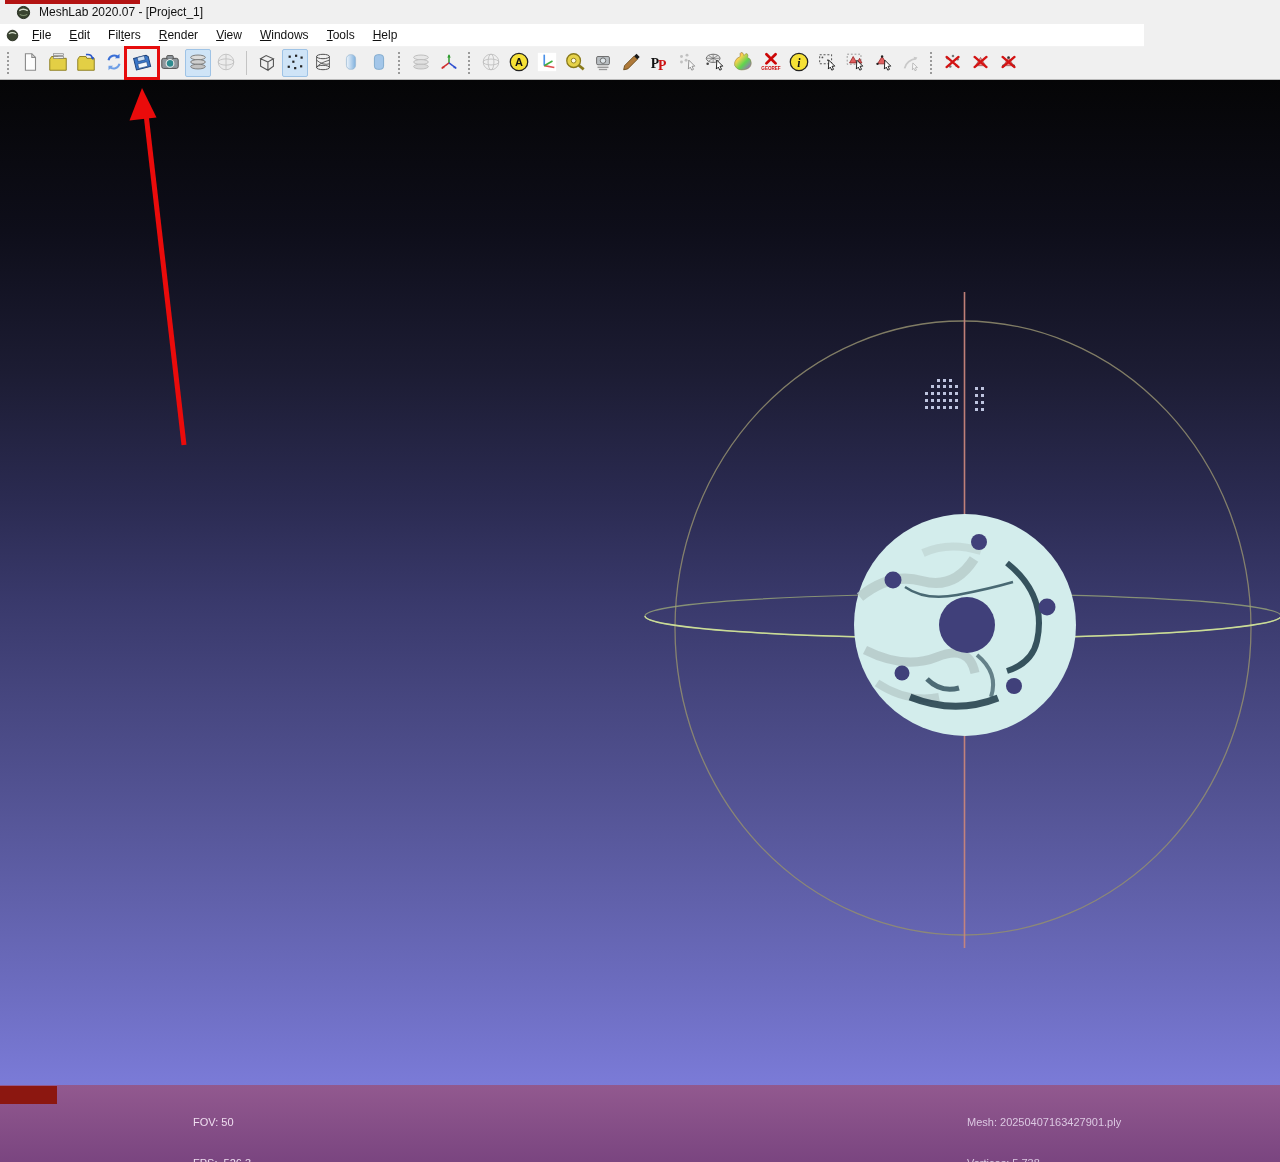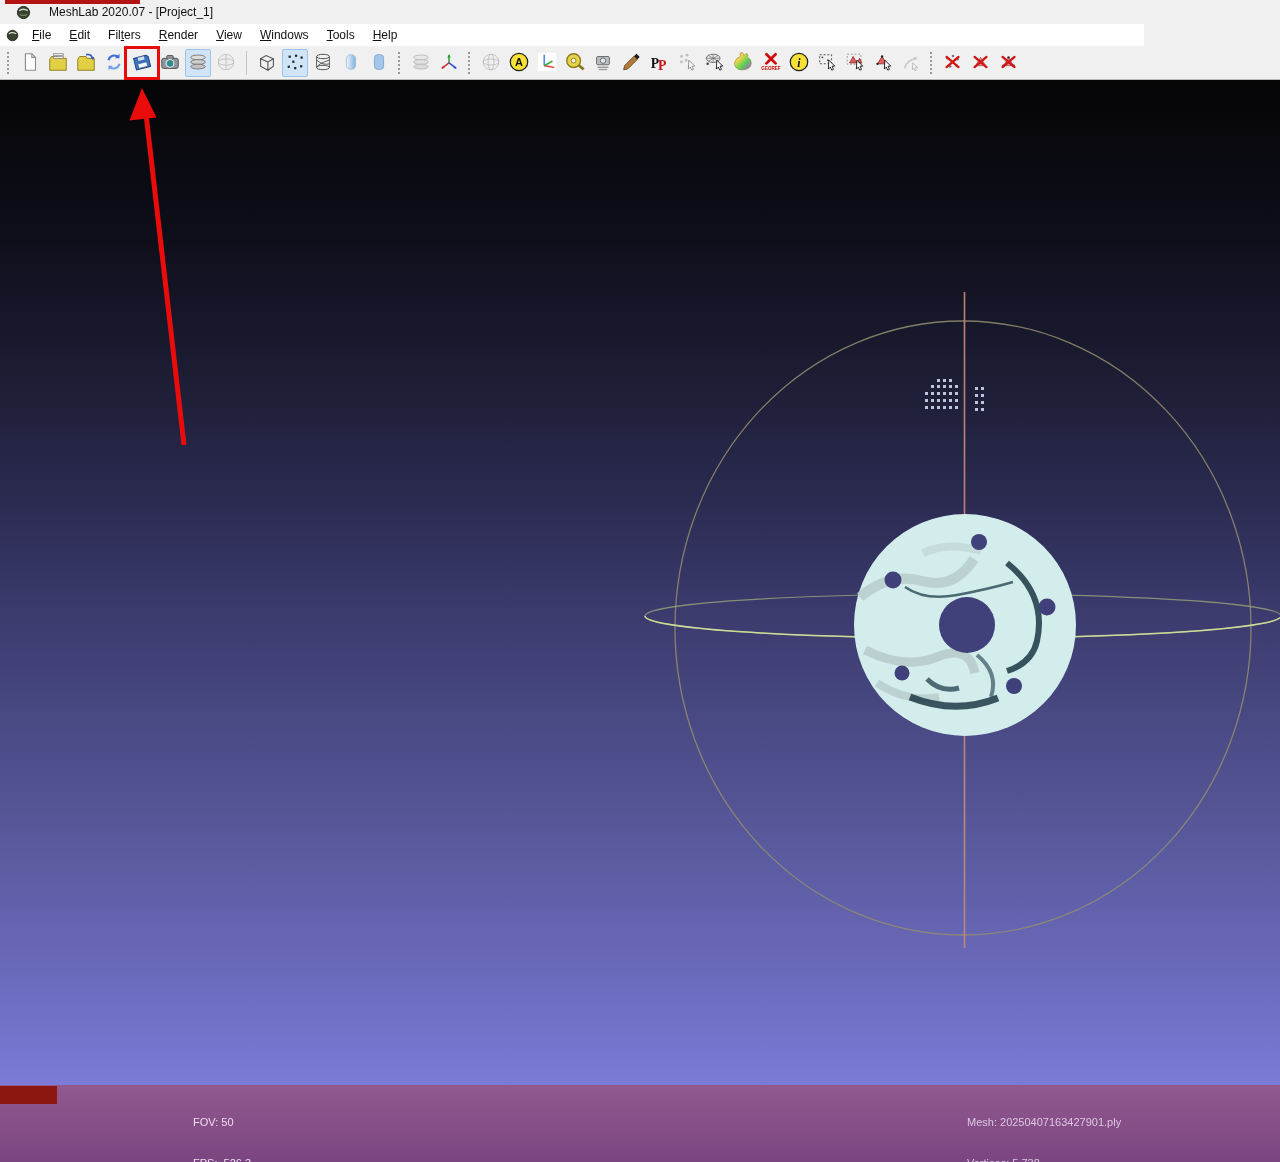--- a/index.html
+++ b/index.html
@@ -1,21 +1,21 @@
 <!DOCTYPE html>
 <html><head>
 <meta charset="utf-8">
 <style>
   * { margin:0; padding:0; box-sizing:border-box; }
   html,body { width:1280px; height:1162px; overflow:hidden;
     font-family:"Liberation Sans", sans-serif; background:#f0f0f0; }
 
   
   #titlebar { position:absolute; left:0; top:0; width:1280px; height:24px;
-    background:#f0f0f0; display:flex; align-items:center; padding-left:16px;gap:10px; }
+    background:#f0f0f0; display:flex; align-items:center; padding-left:16px; }
   #titlebar .ttl { font-size:12px; color:#111; margin-left:8px; }
   #menubar { position:absolute; left:0; top:24px; width:1144px; height:23px;
     background:#ffffff; display:flex; align-items:center; padding-left:4px; border-bottom:1px solid #f2f2f2;}
   #menubar .mi { font-size:12px; color:#111; padding:3px 9px; cursor:default; }
   #menubar .mdi-ico { margin:0 4px 0 2px; }
   #toolbar { position:absolute; left:0; top:47px; width:1280px; height:33px;
     background:#f0f0f0; border-bottom:1px solid #b9b9b9; display:flex; align-items:center; padding-left:2px; }
   .tbtn { position:relative; width:26px; height:28px; border:none; background:transparent;
     display:flex; align-items:center; justify-content:center; margin:0 1px; padding:0; }
   .tbtn.toggled { background:#cfe4f7; border:1px solid #9ec3e6; border-radius:2px; }

